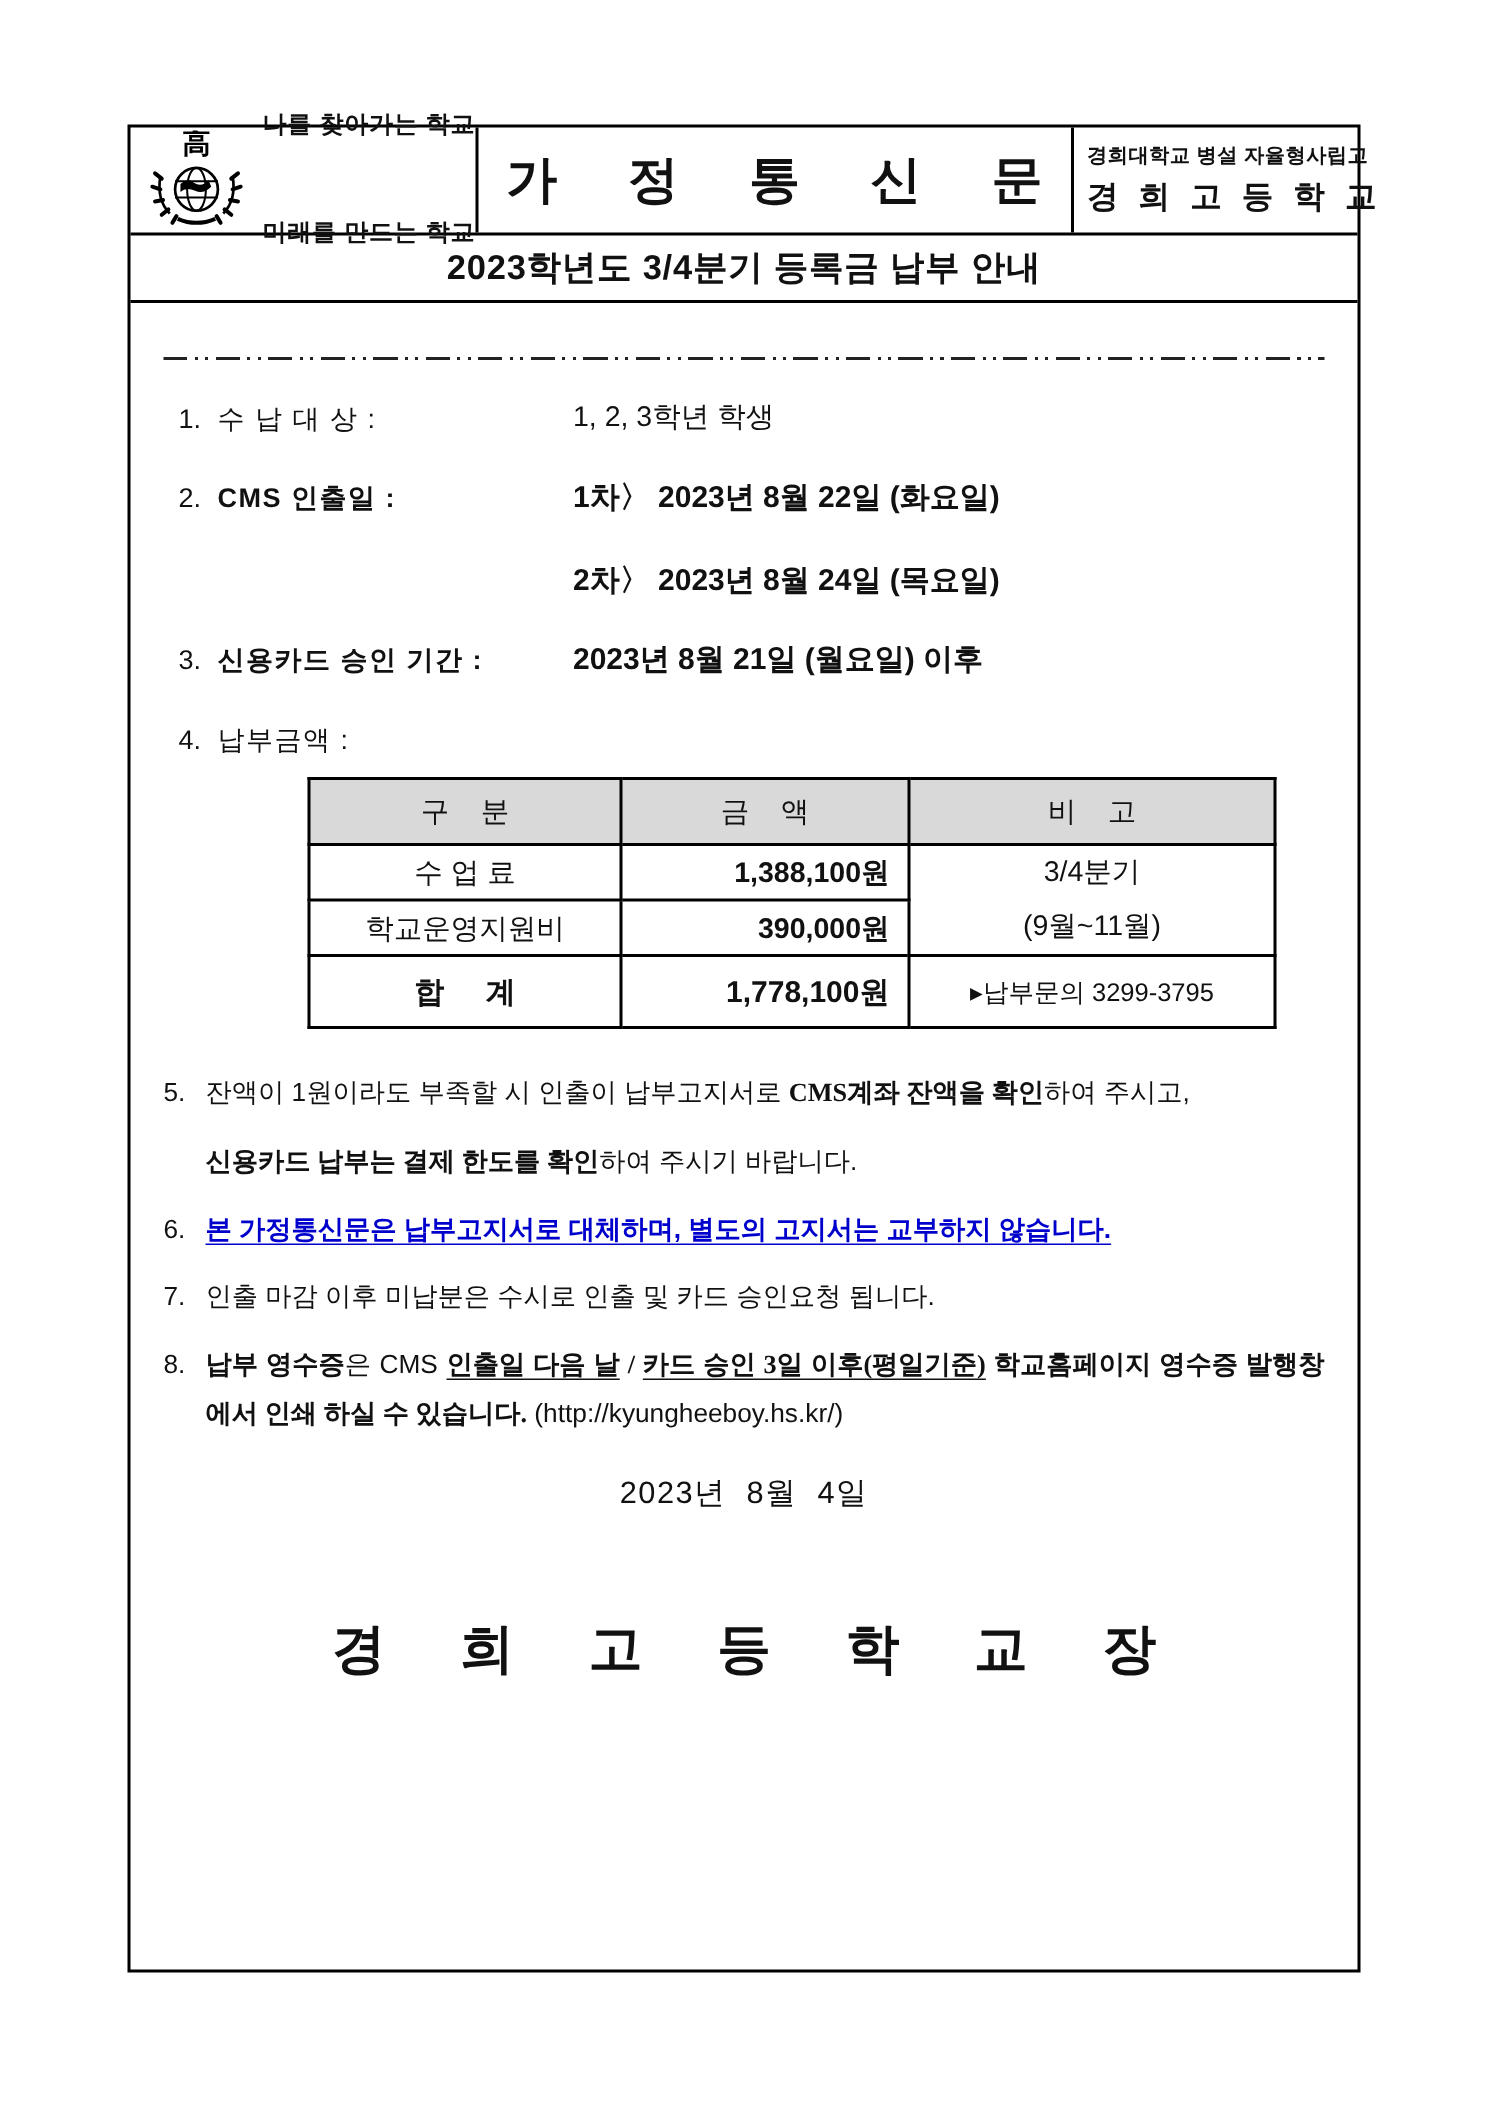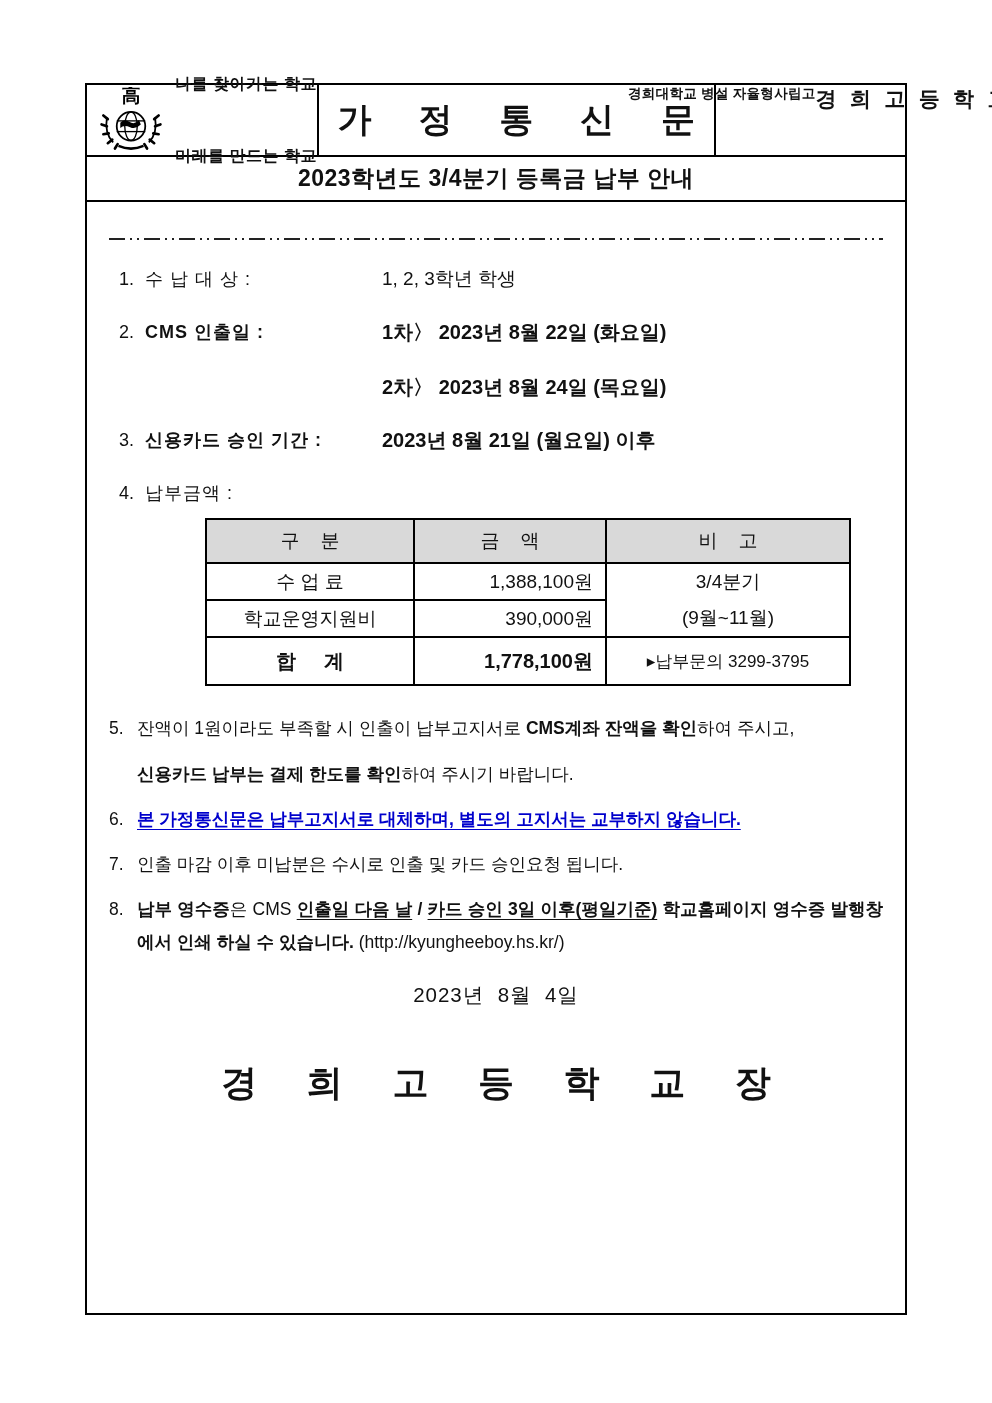--- a/index.html
+++ b/index.html
@@ -19,21 +19,21 @@
     width:237px; display:flex; align-items:center; gap:8px;
     padding-left:8px; border-right:2px solid #000;
   }
   .emblem { width:72px; height:66px; flex-shrink:0; }
   .slogan { font-weight:bold; font-size:16px; line-height:24px; letter-spacing:0.5px; white-space:pre; }
   .center-cell {
     flex:1; display:flex; align-items:center; justify-content:center;
     border-right:2px solid #000;
   }
   .doc-type { font-size:34px; font-weight:600; letter-spacing:0.55em; padding-left:0.55em; white-space:pre; }
-  .right-cell { width:200px; display:flex; justify-content:center; padding-left:9px; }
+  .right-cell { width:200px; display:flex; flex-direction:column; justify-content:center; padding-left:9px; }
   .affiliation { font-size:13.5px; font-weight:bold; letter-spacing:0.3px; margin-bottom:4px; white-space:pre; }
   .school-name { font-size:21px; font-weight:bold; letter-spacing:0.18em; white-space:pre; }
   
   .title-bar {
     height:45px; border-bottom:2px solid #000;
     display:flex; align-items:center; justify-content:center;
     font-size:23px; font-weight:bold; letter-spacing:0.5px;
   }
   
   .body { padding:20px 22px 0 22px; }
@@ -60,36 +60,36 @@
   
   .pay-table { border-collapse:collapse; margin:4px 0 26px 96px; table-layout:fixed; }
   .pay-table td, .pay-table th { border:2px solid #000; }
   .pay-table th {
     background:#d9d9d9; font-weight:normal; font-size:19px; height:44px;
     white-space:pre; text-align:center;
   }
   .col-cat { width:208px; } .col-amt { width:192px; } .col-note { width:244px; }
   .pay-table td { height:28px; font-size:19px; }
   .cell-cat { text-align:center; white-space:pre; }
-  .cell-amt { text-align:right; padding-right:12px; }
+  .cell-amt { text-align:right; padding-right:12px;font-weight:bold; }
   .row-total td { height:48px; font-weight:bold; font-size:20px; }
   .cell-note-merged { text-align:center; font-size:20px; line-height:36px; }
   .cell-note-total { font-weight:normal !important; font-size:17px !important; text-align:center;margin-top:12px; }
   
   .notes { font-size:17.5px; }
   .note { display:flex; margin-bottom:12px; line-height:33px; }
   .note-num { width:28px; flex-shrink:0; }
   .note-body { flex:1; text-align:justify; }
-  .b { font-weight:bold; }
+  .b { font-weight:bold;font-family:Liberation Serif, serif; }
   .blue-note { color:#0000cc; font-weight:bold; text-decoration:underline; text-underline-offset:4px; }
   
   .doc-date { text-align:center; font-size:20.5px; margin-top:22px; white-space:pre; letter-spacing:1px; }
   .signature {
     text-align:center; font-size:36px; font-weight:bold;
-    letter-spacing:0.55em; padding-left:0.55em; margin-top:50px; white-space:pre;
+    letter-spacing:0.55em; padding-left:0.55em; margin-top:66px; white-space:pre;
   }
 </style>
 </head>
 <body>
 
 <div class="page">
   <div class="doc">
 
     <div class="doc-header">
       <div class="logo-cell">

